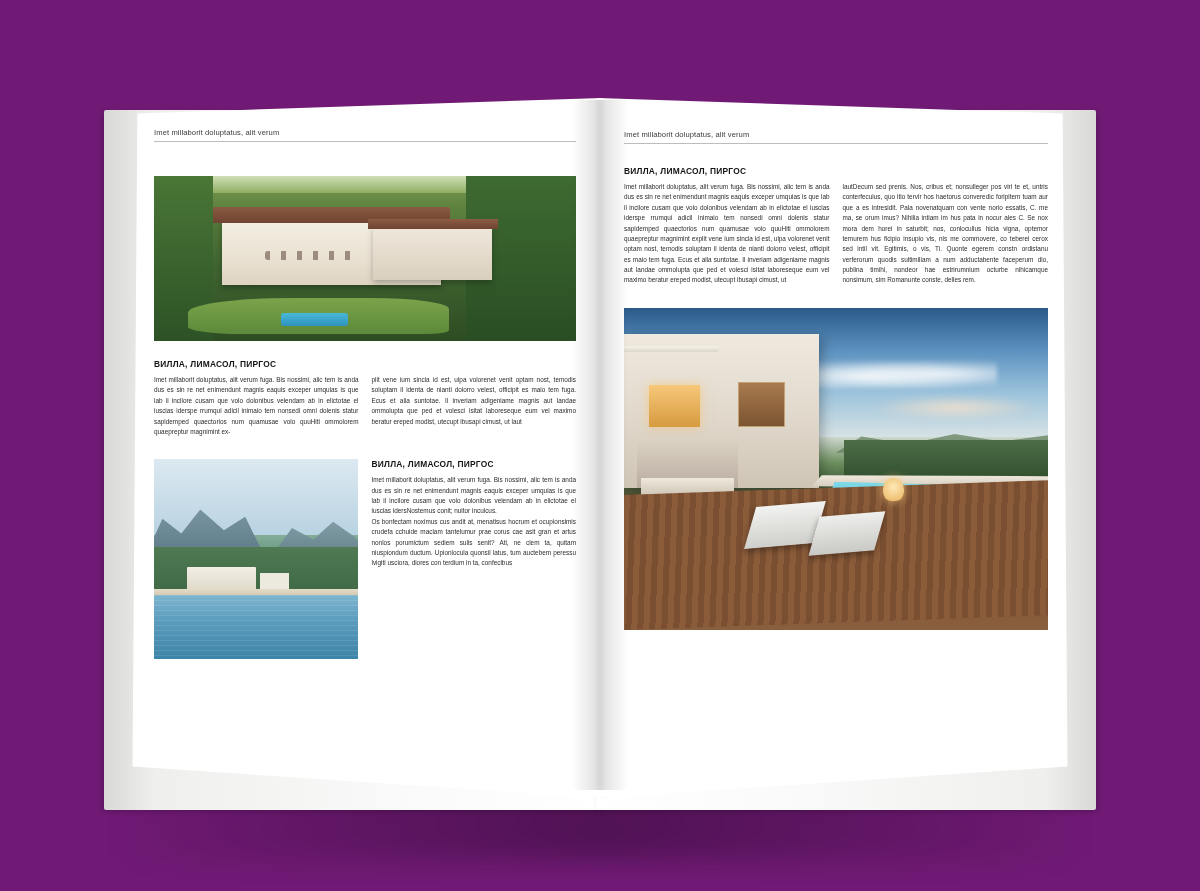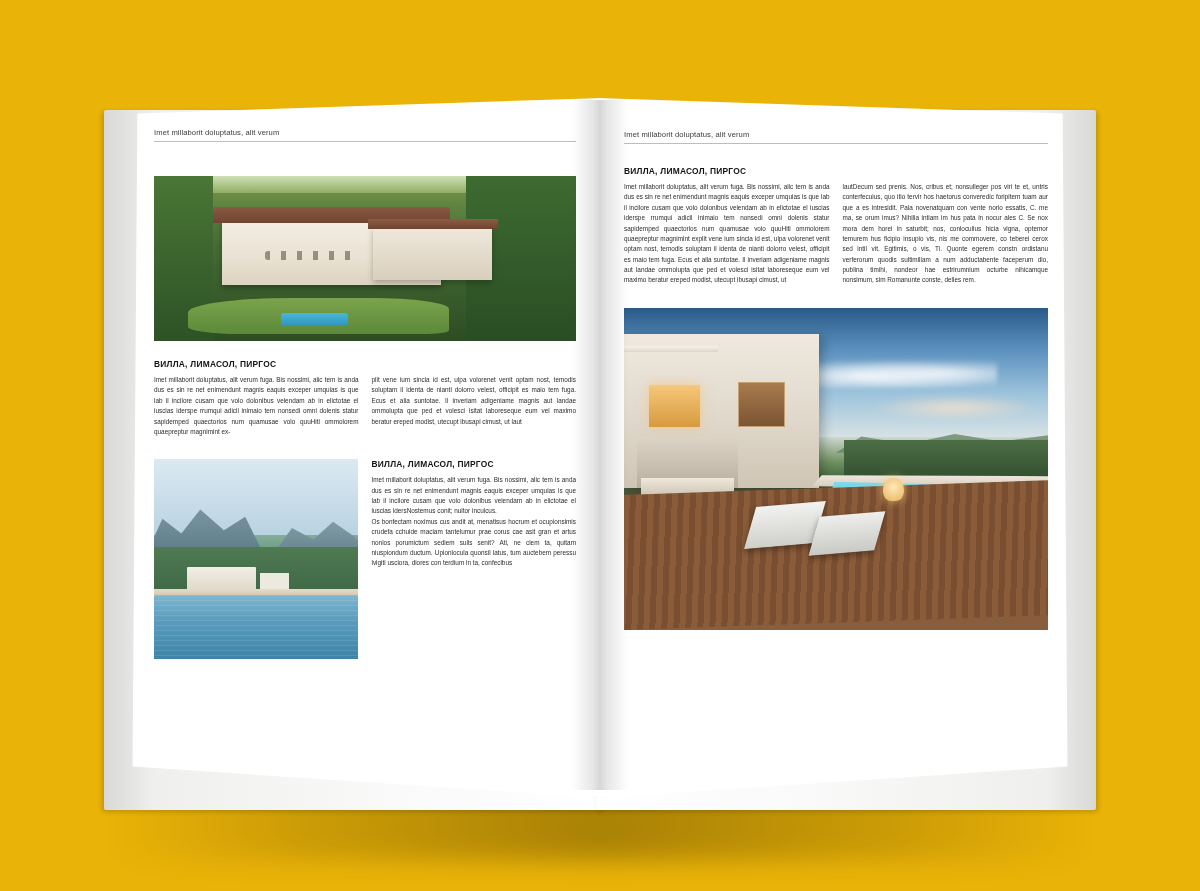--- a/index.html
+++ b/index.html
@@ -8,21 +8,21 @@
     width: 1200px; height: 891px;
     background: #ffffff;
     font-family: "Liberation Sans", sans-serif;
     overflow: hidden;
   }
 
   
   #stage {
     position: relative;
     width: 1200px; height: 891px;
-    background: #eab308;
+    background: #701a75;
   }
 
   
   .spread-shadow {
     position: absolute;
     left: 118px; top: 120px;
     width: 964px; height: 740px;
     background: radial-gradient(ellipse at 50% 100%, rgba(0,0,0,0.28) 0%, rgba(0,0,0,0.12) 45%, rgba(0,0,0,0) 72%);
     filter: blur(12px);
     pointer-events: none;

